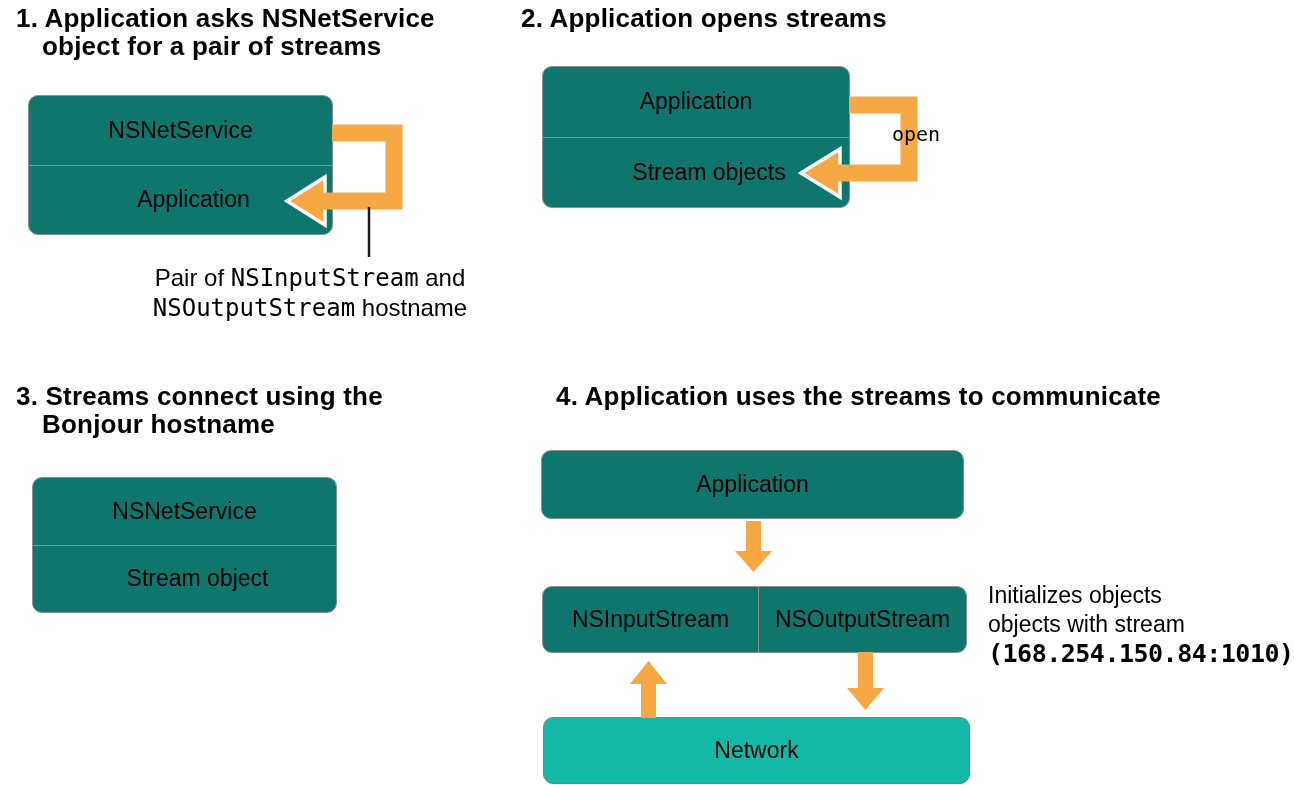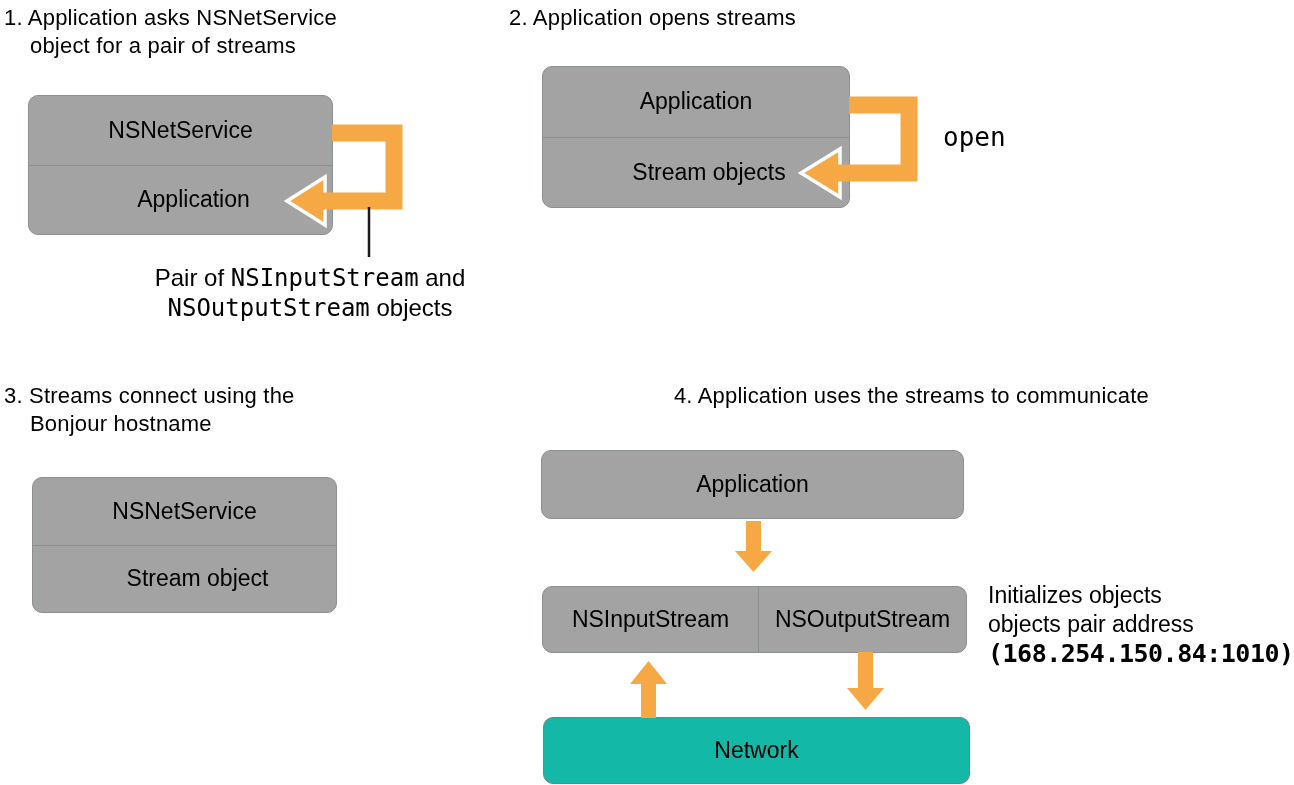--- a/index.html
+++ b/index.html
@@ -8,31 +8,32 @@
     position: relative;
     width: 1294px;
     height: 785px;
     background: #ffffff;
     font-family: "Liberation Sans", sans-serif;
     color: #000;
     overflow: hidden;
   }
   .step-title {
     position: absolute;
-    font-size: 22px;
-    font-weight: normal;
+    font-size: 26px;
+    font-weight: bold;
     line-height: 28px;
     white-space: pre-line;
     padding-left: 26px;
     text-indent: -26px;
     letter-spacing: 0.2px;
+    margin-left: 12px;
   }
   .node {
     position: absolute;
-    background: #a3a3a3;
+    background: #0f766e;
     border: 1.5px solid #8a8f90;
     border-radius: 10px;
     display: flex;
     flex-direction: column;
   }
   .node .row {
     flex: 1;
     display: flex;
     align-items: center;
     justify-content: center;
@@ -59,22 +60,22 @@
   .caption {
     position: absolute;
     left: 140px; top: 263px;
     width: 340px;
     text-align: center;
     font-size: 24px;
     line-height: 30px;
   }
   .open-label {
     position: absolute;
-    left: 943px; top: 122px;
-    font-size: 26px;
+    left: 892px; top: 122px;
+    font-size: 20px;
   }
   .side-note {
     position: absolute;
     left: 988px; top: 581px;
     font-size: 23px;
     line-height: 29px;
   }
   .side-note .mono { font-size: 25px; letter-spacing: -0.5px; font-weight: bold; }
 </style>
 </head>
@@ -145,24 +146,24 @@
     </g>
 
     <g>
       <rect x="858" y="652" width="15" height="37" fill="#f5a843"></rect>
       <polygon points="847,688 884,688 865.5,710" fill="#f5a843"></polygon>
     </g>
   </svg>
 
   <div class="caption">
     <span>Pair of </span><span class="mono">NSInputStream</span><span> and</span><br>
-    <span class="mono">NSOutputStream</span><span> objects</span>
+    <span class="mono">NSOutputStream</span><span> hostname</span>
   </div>
 
   <div class="open-label mono">open</div>
 
   <div class="side-note">
     <div>Initializes objects</div>
-    <div>objects pair address</div>
+    <div>objects with stream</div>
     <div class="mono">(168.254.150.84:1010)</div>
   </div>
 
 </div>
 
 </body></html>

